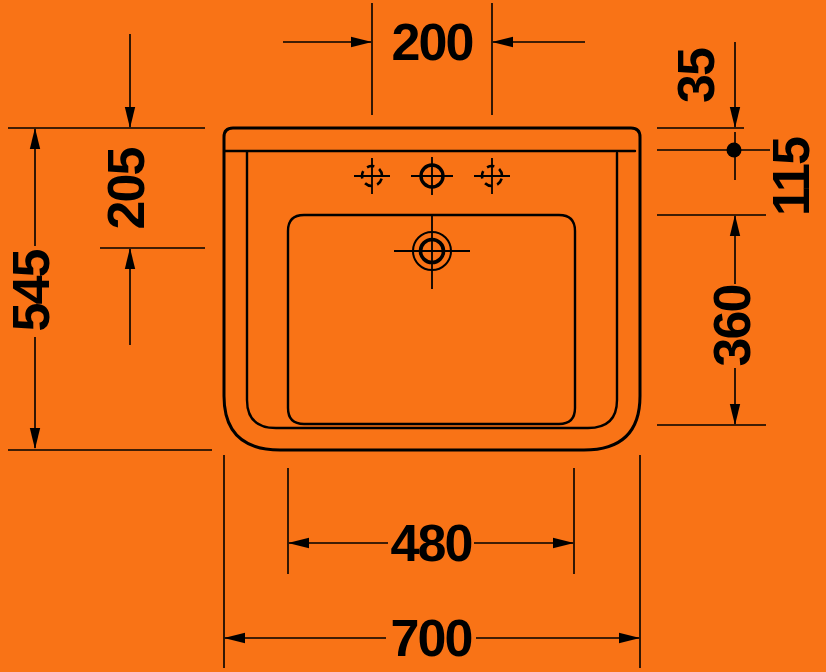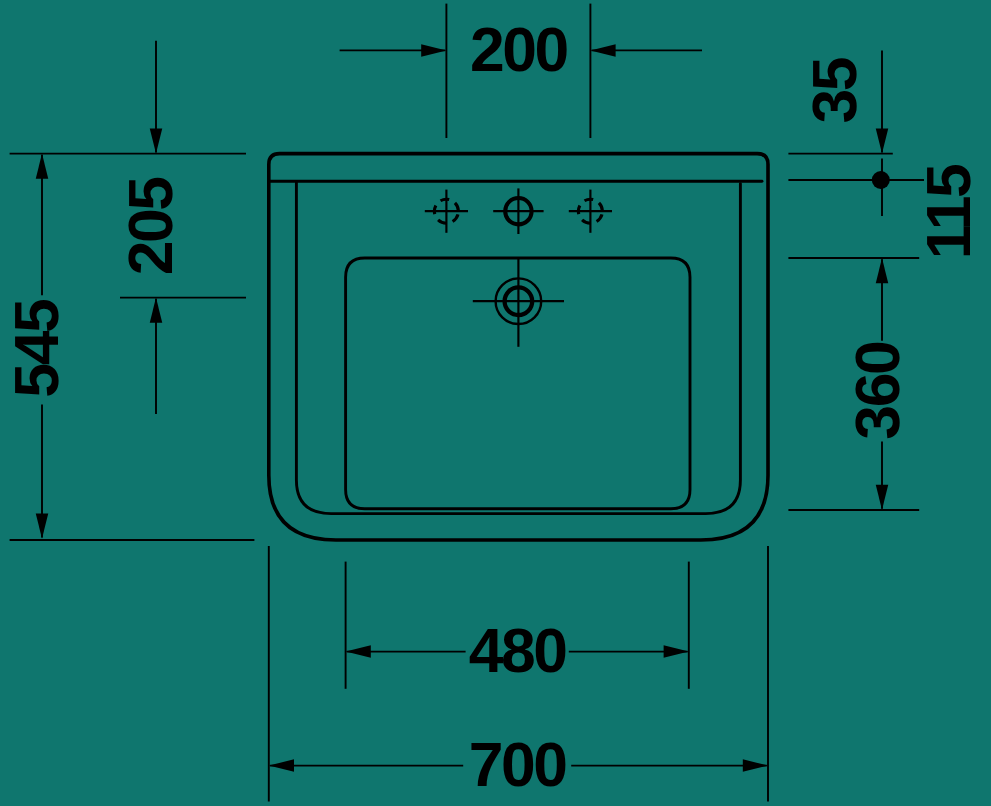--- a/index.html
+++ b/index.html
@@ -4,21 +4,21 @@
 <style>
   html, body {
     margin: 0;
     padding: 0;
     background: #ffffff;
   }
   .canvas {
     position: relative;
     width: 826px;
     height: 672px;
-    background: #0f766e;
+    background: #f97316;
     overflow: hidden;
   }
   svg {
     display: block;
   }
   .dim-text {
     font-family: "Liberation Sans", "DejaVu Sans", sans-serif;
     font-weight: bold;
     font-size: 52px;
     letter-spacing: -2px;

